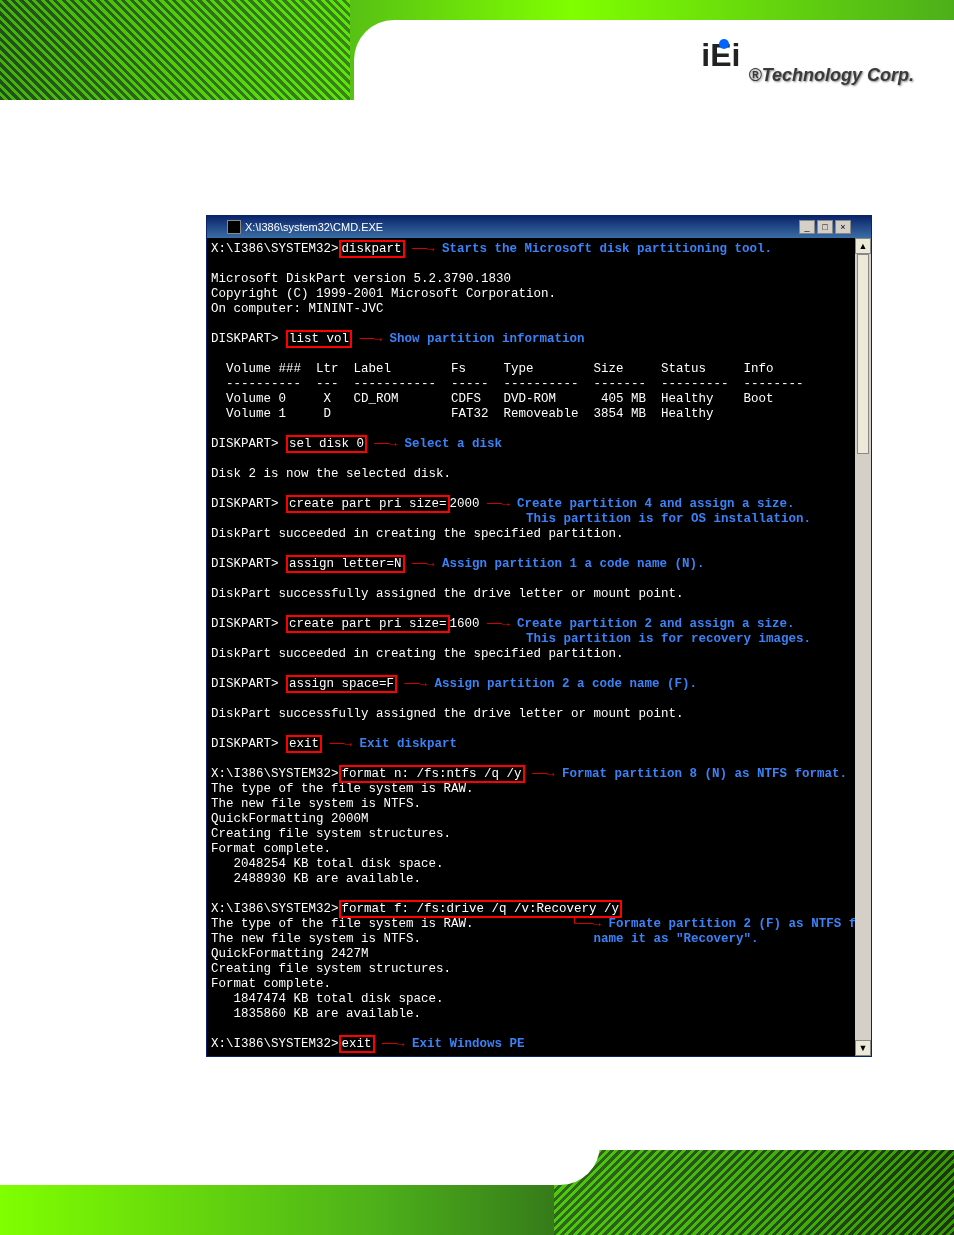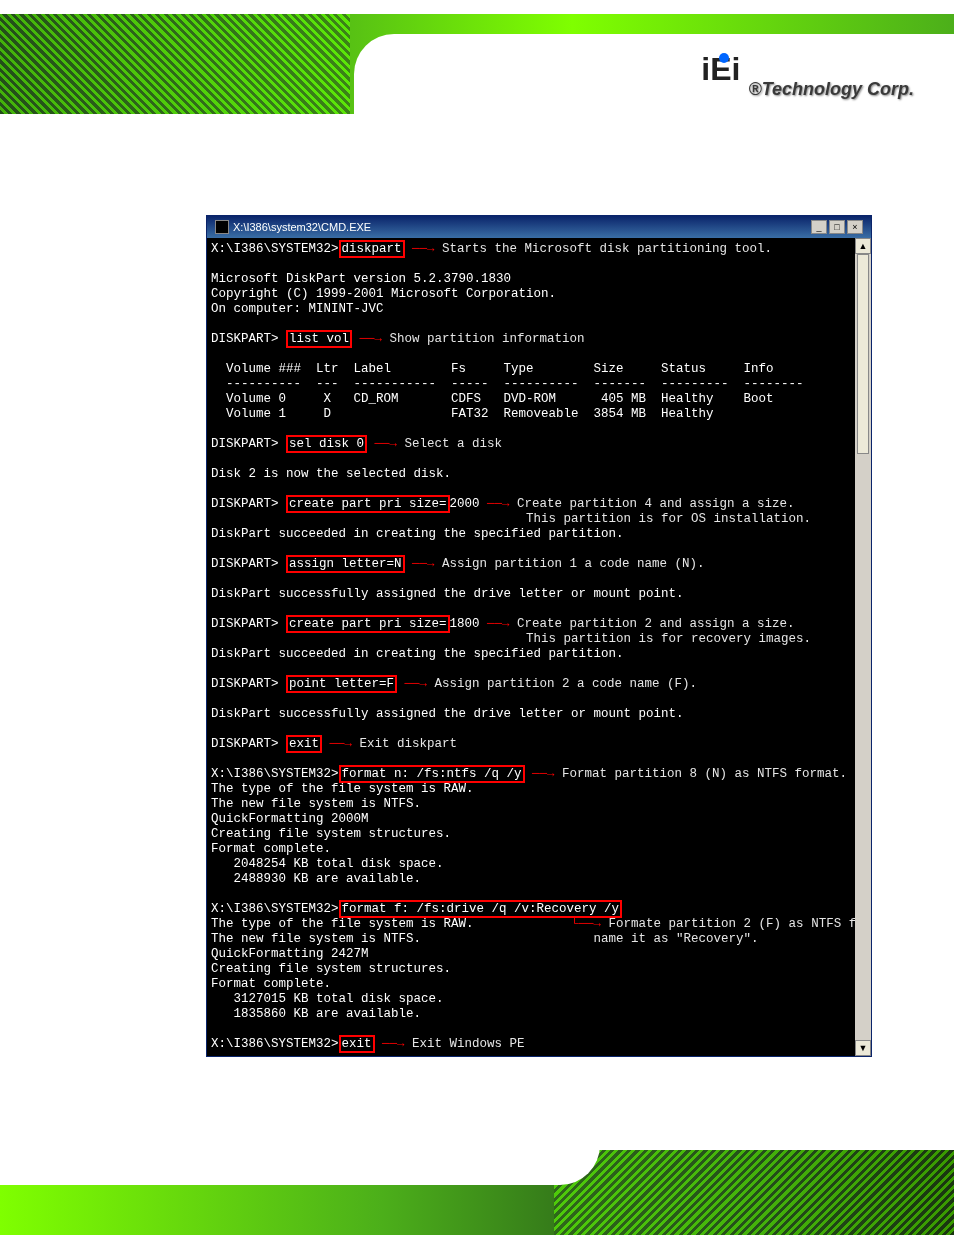--- a/index.html
+++ b/index.html
@@ -1,39 +1,39 @@
 <!DOCTYPE html>
 <html><head>
 <meta charset="utf-8">
 <style>
 * { margin: 0; padding: 0; box-sizing: border-box; }
 body { width: 954px; height: 1235px; background: #fff; font-family: Arial, sans-serif; position: relative; overflow: hidden; }
-.header-band { position: absolute; top: 14px; left: 0; right: 0; height: 100px; background: linear-gradient(90deg, #1a3d1a 0%, #4caf1a 30%, #7fff00 60%, #4caf1a 100%); overflow: hidden; }
+.header-band { position: absolute; top: 0; left: 0; right: 0; height: 100px; background: linear-gradient(90deg, #1a3d1a 0%, #4caf1a 30%, #7fff00 60%, #4caf1a 100%); overflow: hidden; }
 .header-circuit { position: absolute; left: 0; top: 0; width: 350px; height: 100px; background: repeating-linear-gradient(45deg, #2a5a1a 0 3px, #5fff00 3px 6px), radial-gradient(circle at 20% 50%, #000 2px, transparent 3px), radial-gradient(circle at 60% 30%, #000 2px, transparent 3px); opacity: 0.6; }
 .header-swoosh { position: absolute; top: 20px; right: 0; width: 600px; height: 80px; background: #fff; border-radius: 40px 0 0 0; }
 .logo-area { position: absolute; top: 25px; right: 40px; display: flex; align-items: center; gap: 8px; }
 .logo-iei { font-family: Arial Black, sans-serif; font-size: 32px; font-weight: 900; color: #222; position: relative; }
 .logo-dot { position: absolute; top: 2px; left: 18px; width: 10px; height: 10px; background: #0066ff; border-radius: 50%; }
 .logo-text { font-size: 18px; font-weight: bold; color: #3a3a3a; font-style: italic; text-shadow: 1px 1px 2px #888; margin-top: 40px; }
 .doc-header { position: absolute; top: 115px; left: 80px; right: 80px; display: flex; justify-content: space-between; font-size: 14px; color: #333; font-weight: bold; }
 .step-text { position: absolute; top: 145px; left: 80px; right: 80px; font-size: 13px; color: #333; }
 .cmd-window { position: absolute; top: 215px; left: 206px; width: 666px; background: #000; border: 1px solid #0a246a; }
-.titlebar { height: 22px; background: linear-gradient(#0a246a, #3a6ea5); display: flex; align-items: center; padding: 0 8px; color: #fff; font-size: 11px; justify-content: center; }
+.titlebar { height: 22px; background: linear-gradient(#0a246a, #3a6ea5); display: flex; align-items: center; padding: 0 20px; color: #fff; font-size: 11px; justify-content: center; }
 .titlebar-icon { width: 14px; height: 14px; background: #000; margin-right: 4px; border: 1px solid #888; }
 .titlebar-title { flex: 1; }
 .titlebar-btns { display: flex; gap: 2px; }
 .titlebar-btn { width: 16px; height: 14px; background: #d4d0c8; border: 1px solid #888; font-size: 9px; text-align: center; line-height: 12px; color: #000; cursor: pointer; }
 .terminal { background: #000; color: #fff; font-family: 'Courier New', monospace; font-size: 12.5px; line-height: 1.2; padding: 4px; white-space: pre; position: relative; overflow: hidden; }
 .scroll-track { position: absolute; right: 0; top: 22px; bottom: 0; width: 16px; background: #d4d0c8; }
 .scroll-thumb { position: absolute; left: 2px; right: 2px; top: 16px; height: 200px; background: #ece9d8; border: 1px solid #888; }
 .scroll-arrow { position: absolute; left: 0; right: 0; height: 16px; background: #ece9d8; border: 1px solid #888; text-align: center; font-size: 9px; line-height: 14px; }
 .scroll-arrow.up { top: 0; }
 .scroll-arrow.down { bottom: 0; }
 .redbox { border: 2px solid #ff0000; padding: 0 1px; display: inline; }
-.redtext { color: #e5e5e5; font-weight: normal; }
+.redtext { color: #3b82f6; font-weight: bold; }
 .arrow { color: #ff0000; font-weight: bold; }
 .figure-caption { position: absolute; top: 983px; left: 80px; right: 80px; text-align: center; font-size: 13px; font-weight: bold; color: #0066cc; }
 .step6-text { position: absolute; top: 1018px; left: 80px; right: 80px; font-size: 13px; color: #333; line-height: 1.6; }
 .footer-band { position: absolute; bottom: 0; left: 0; right: 0; height: 85px; background: linear-gradient(90deg, #7fff00 0%, #4caf1a 40%, #1a3d1a 80%, #000 100%); }
 .footer-swoosh { position: absolute; bottom: 50px; left: 0; width: 600px; height: 50px; background: #fff; border-radius: 0 0 40px 0; }
 .footer-circuit { position: absolute; right: 0; bottom: 0; width: 400px; height: 85px; background: repeating-linear-gradient(-45deg, #2a5a1a 0 3px, #5fff00 3px 6px); opacity: 0.6; }
 .page-num { position: absolute; bottom: 100px; right: 90px; font-size: 13px; font-weight: bold; color: #333; }
 </style>
 </head>
 <body>
@@ -85,46 +85,46 @@
 <span>Disk 2 is now the selected disk.</span>
 
 <span>DISKPART&gt; </span><span class="redbox">create part pri size=</span><span>2000</span><span class="arrow"> ──→ </span><span class="redtext">Create partition 4 and assign a size.</span>
                                           <span class="redtext">This partition is for OS installation.</span>
 <span>DiskPart succeeded in creating the specified partition.</span>
 
 <span>DISKPART&gt; </span><span class="redbox">assign letter=N</span><span class="arrow"> ──→ </span><span class="redtext">Assign partition 1 a code name (N).</span>
 
 <span>DiskPart successfully assigned the drive letter or mount point.</span>
 
-<span>DISKPART&gt; </span><span class="redbox">create part pri size=</span><span>1800</span><span class="arrow"> ──→ </span><span class="redtext">Create partition 2 and assign a size.</span>
+<span>DISKPART&gt; </span><span class="redbox">create part pri size=</span><span>1600</span><span class="arrow"> ──→ </span><span class="redtext">Create partition 2 and assign a size.</span>
                                           <span class="redtext">This partition is for recovery images.</span>
 <span>DiskPart succeeded in creating the specified partition.</span>
 
-<span>DISKPART&gt; </span><span class="redbox">point letter=F</span><span class="arrow"> ──→ </span><span class="redtext">Assign partition 2 a code name (F).</span>
+<span>DISKPART&gt; </span><span class="redbox">assign space=F</span><span class="arrow"> ──→ </span><span class="redtext">Assign partition 2 a code name (F).</span>
 
 <span>DiskPart successfully assigned the drive letter or mount point.</span>
 
 <span>DISKPART&gt; </span><span class="redbox">exit</span><span class="arrow"> ──→ </span><span class="redtext">Exit diskpart</span>
 
 <span>X:\I386\SYSTEM32&gt;</span><span class="redbox">format n: /fs:ntfs /q /y</span><span class="arrow"> ──→ </span><span class="redtext">Format partition 8 (N) as NTFS format.</span>
 <span>The type of the file system is RAW.</span>
 <span>The new file system is NTFS.</span>
 <span>QuickFormatting 2000M</span>
 <span>Creating file system structures.</span>
 <span>Format complete.</span>
 <span>   2048254 KB total disk space.</span>
 <span>   2488930 KB are available.</span>
 
 <span>X:\I386\SYSTEM32&gt;</span><span class="redbox">format f: /fs:drive /q /v:Recovery /y</span>
 <span>The type of the file system is RAW.</span>             <span class="arrow">└──→ </span><span class="redtext">Formate partition 2 (F) as NTFS formate and</span>
 <span>The new file system is NTFS.</span>                       <span class="redtext">name it as "Recovery".</span>
 <span>QuickFormatting 2427M</span>
 <span>Creating file system structures.</span>
 <span>Format complete.</span>
-<span>   3127015 KB total disk space.</span>
+<span>   1847474 KB total disk space.</span>
 <span>   1835860 KB are available.</span>
 
 <span>X:\I386\SYSTEM32&gt;</span><span class="redbox">exit</span><span class="arrow"> ──→ </span><span class="redtext">Exit Windows PE</span></div>
   <div class="scroll-track">
     <div class="scroll-arrow up">▲</div>
     <div class="scroll-thumb"></div>
     <div class="scroll-arrow down">▼</div>
   </div>
 </div>
 

